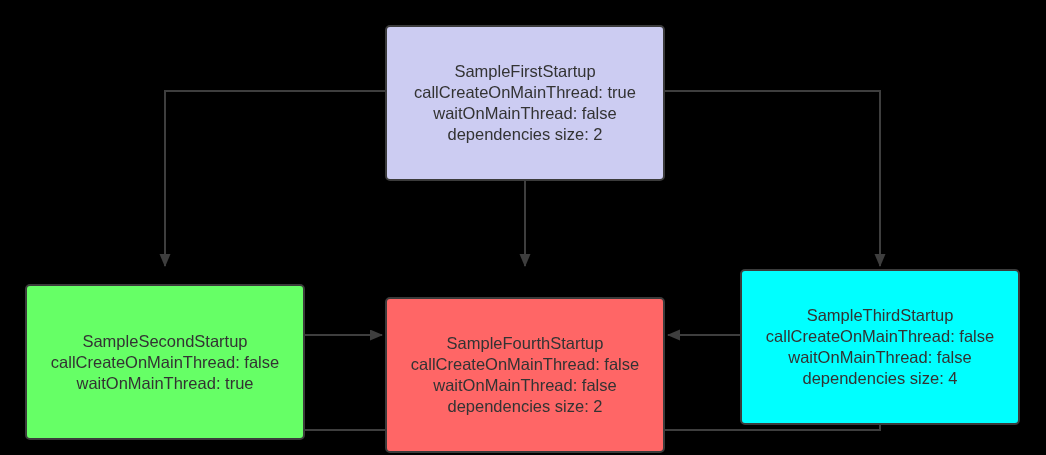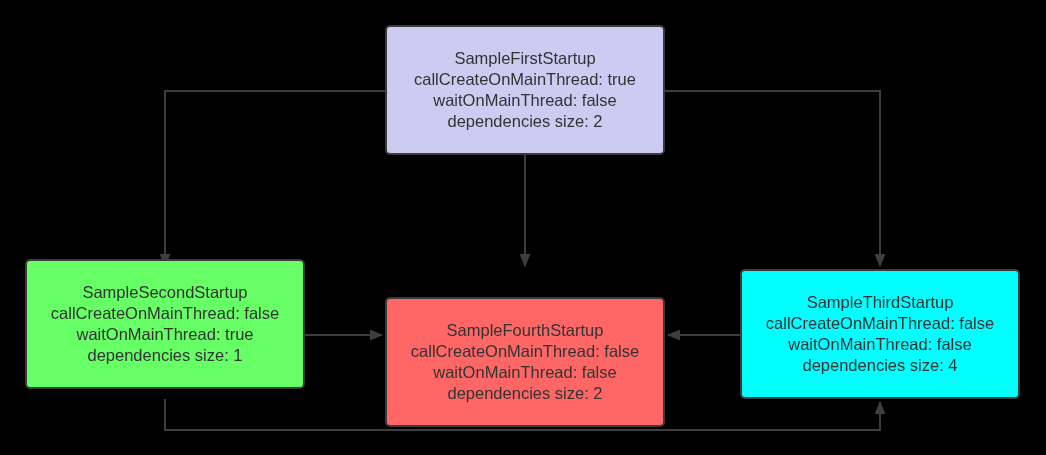--- a/index.html
+++ b/index.html
@@ -23,36 +23,36 @@
     height: 455px;
   }
   .edges path.edge {
     fill: none;
     stroke: #3e3e3e;
     stroke-width: 2;
   }
   .node {
     position: absolute;
     width: 280px;
-    height: 130px;
+    height: 156px;
     box-sizing: border-box;
     border: 2px solid #3b3b3b;
     border-radius: 5px;
     display: flex;
     flex-direction: column;
     justify-content: center;
     align-items: center;
     text-align: center;
     color: #333333;
     font-size: 16.5px;
     line-height: 21px;
     font-weight: 400;
   }
   .node-first  { left: 385px; top: 25px;  }
-  .node-second { left: 25px;  top: 259px; }
+  .node-second { left: 25px;  top: 284px; }
   .node-fourth { left: 385px; top: 269px; margin-top: 28px; }
   .node-third  { left: 740px; top: 269px; }
   .node .line { white-space: nowrap; }
 </style>
 </head>
 <body>
 
 <div class="diagram">
 
   <svg class="edges" viewBox="0 0 1046 455" aria-hidden="true">
@@ -73,21 +73,20 @@
     <div class="line title">SampleFirstStartup</div>
     <div class="line">callCreateOnMainThread: true</div>
     <div class="line">waitOnMainThread: false</div>
     <div class="line">dependencies size: 2</div>
   </div>
 
   <div class="node node-second" style="background-color: rgb(102, 255, 102);">
     <div class="line title">SampleSecondStartup</div>
     <div class="line">callCreateOnMainThread: false</div>
     <div class="line">waitOnMainThread: true</div>
-    <div class="line">dependencies size: 1</div>
   </div>
 
   <div class="node node-fourth" style="background-color: rgb(255, 102, 102);">
     <div class="line title">SampleFourthStartup</div>
     <div class="line">callCreateOnMainThread: false</div>
     <div class="line">waitOnMainThread: false</div>
     <div class="line">dependencies size: 2</div>
   </div>
 
   <div class="node node-third" style="background-color: rgb(0, 255, 255);">

